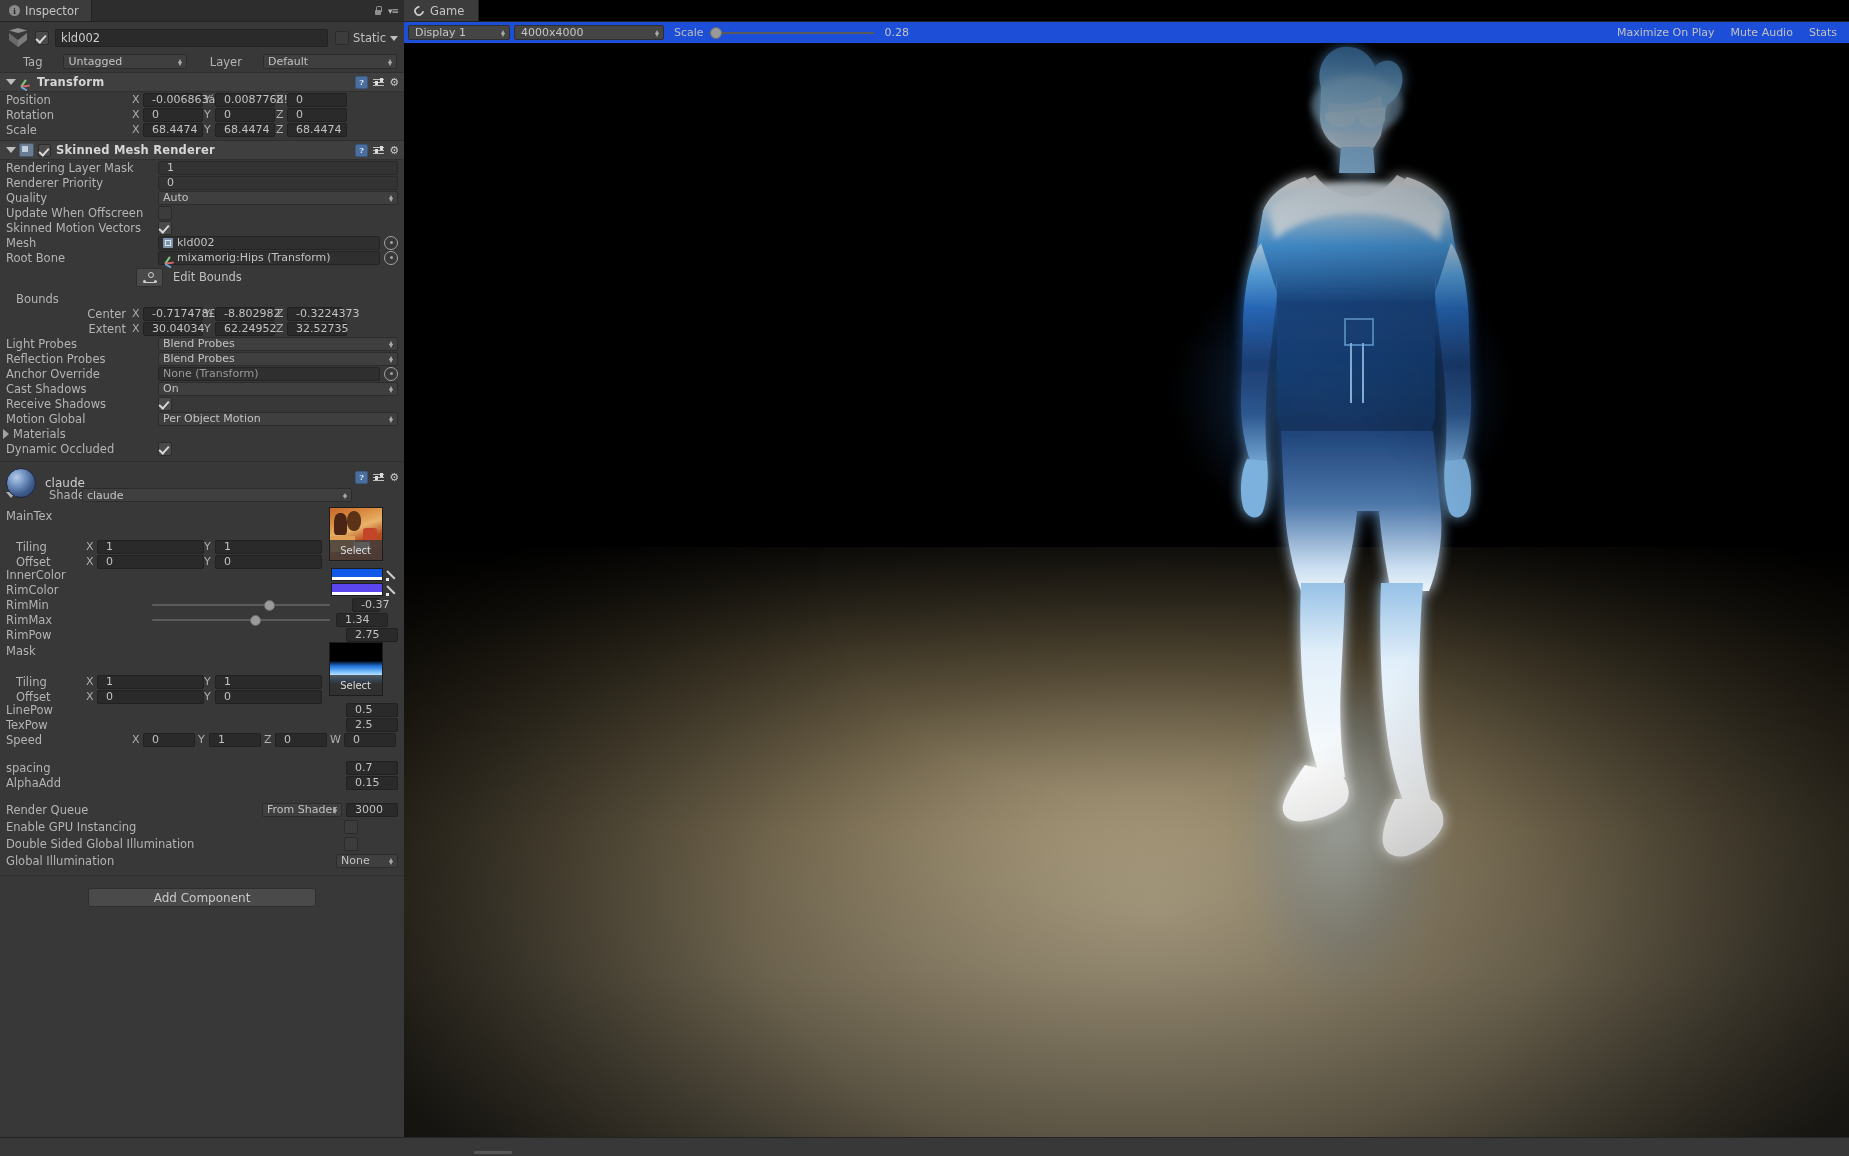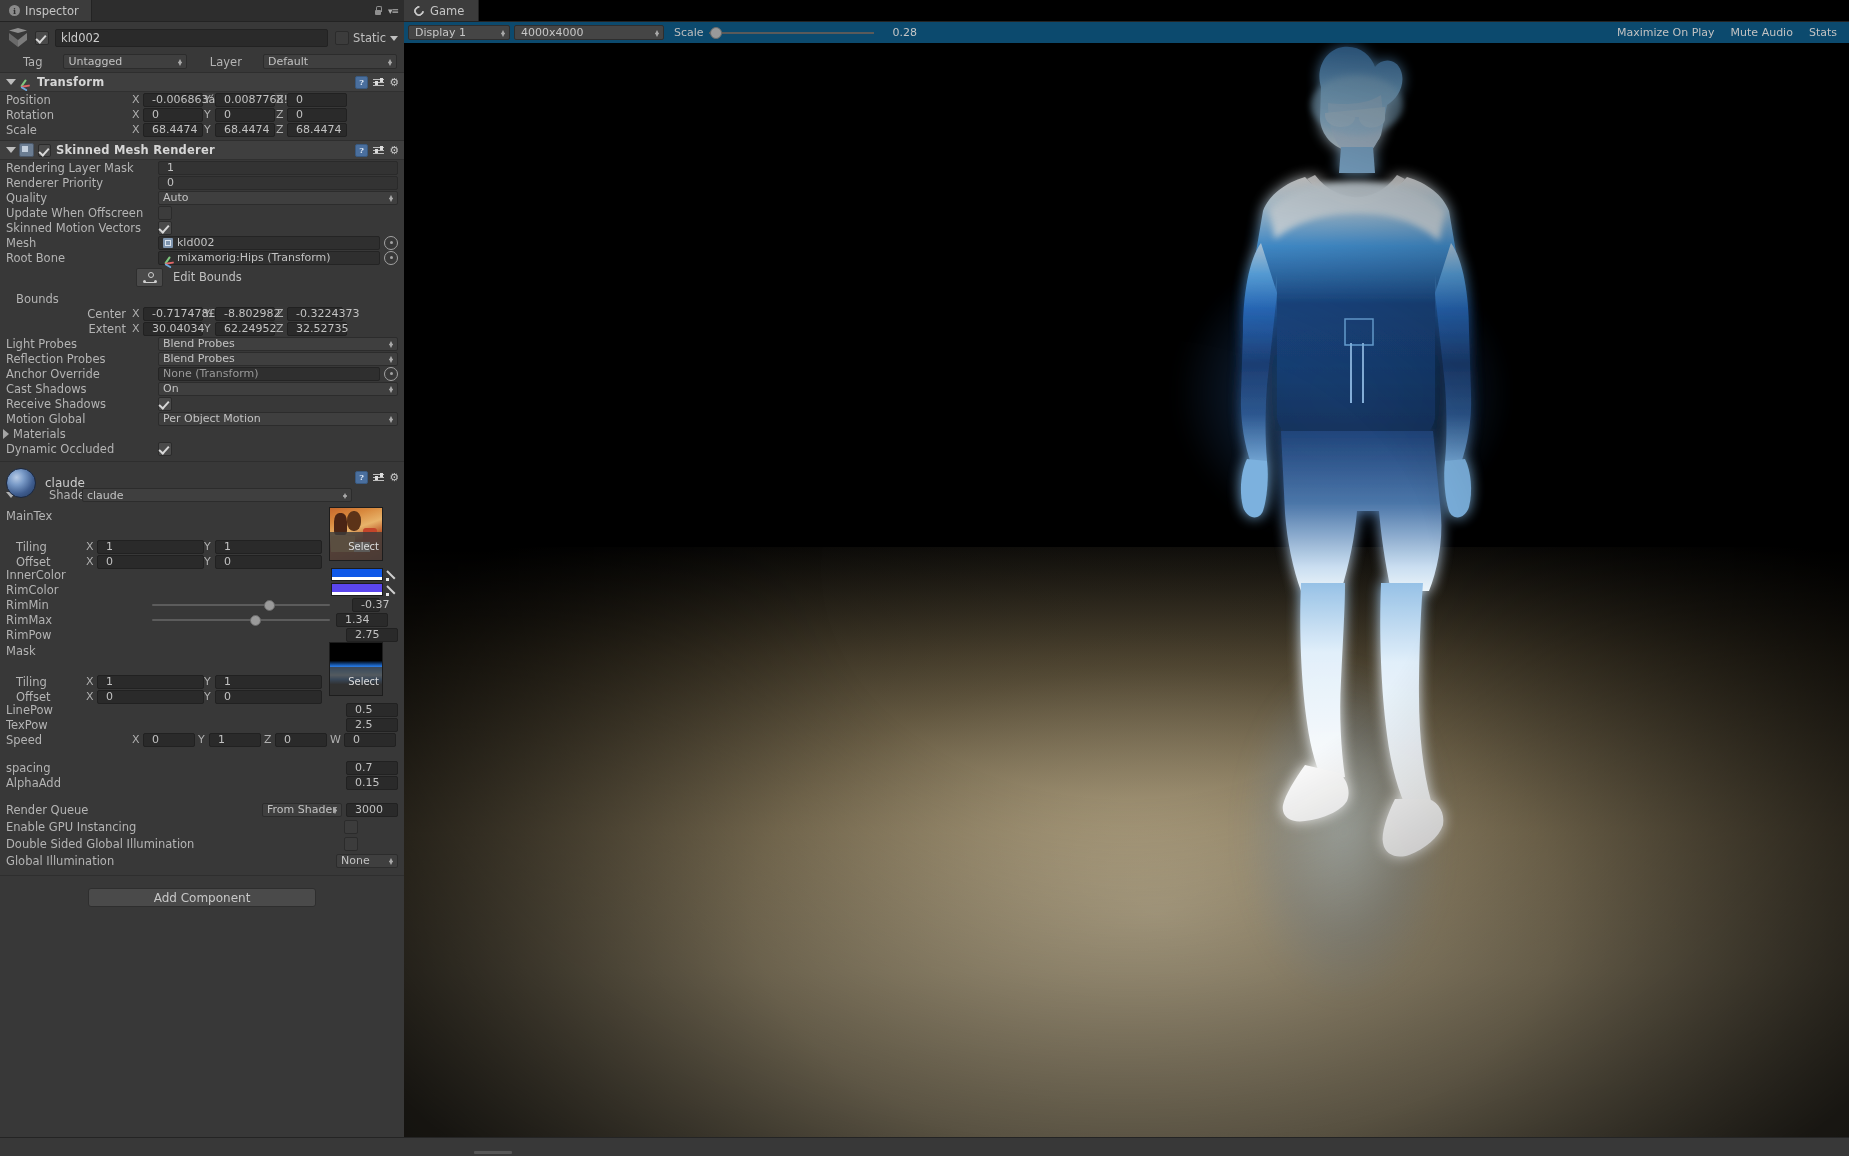--- a/index.html
+++ b/index.html
@@ -177,23 +177,23 @@
     border:1px solid #1b2840;
   }
   .mat-name{color:#cccccc;font-size:12px;margin-left:9px;}
   .shader-row{display:flex;align-items:center;height:16px;padding:0 6px;margin-top:-13px;}
   .small-foldout{width:0;height:0;border-left:5px solid transparent;border-right:5px solid transparent;border-top:6px solid #b0b0b0;margin-right:3px;}
 
   .tex-thumb{
     width:52px;height:52px;border:1px solid #1d1d1d;position:relative;overflow:hidden;flex:0 0 auto;
   }
   .tex-select{
-    position:absolute;left:0;bottom:0;width:100%;height:28px;
+    position:absolute;left:0;bottom:0;width:100%;height:20px;
     background:rgba(60,60,60,.82);color:#dcdcdc;font-size:10px;
-    display:flex;align-items:center;justify-content:flex-end;padding-right:3px;box-sizing:border-box;margin-top:40px;
+    display:flex;align-items:center;justify-content:flex-end;padding-right:11px;box-sizing:border-box;margin-top:40px;
   }
   .colorfield{
     width:52px;height:13px;border:1px solid #1c1c1c;box-sizing:border-box;position:relative;overflow:hidden;
   }
   .colorfield .swatch{position:absolute;left:0;top:0;width:100%;height:9px;}
   .colorfield .alpha{position:absolute;left:0;bottom:0;width:100%;height:3px;background:#fff;}
   .eyedrop{
     width:12px;height:12px;margin-left:3px;position:relative;flex:0 0 auto;
   }
   .eyedrop::before{
@@ -216,32 +216,32 @@
   #addcomp{width:226px;height:17px;background:#4a4a4a;border:1px solid #2e2e2e;border-radius:3px;
     display:flex;align-items:center;justify-content:center;color:#c8c8c8;font-size:12px;}
 
   .hr{height:1px;background:#2e2e2e;margin:5px 0 0 0;}
 
   
   #gameview{position:absolute;left:404px;top:0;right:0;top:0;bottom:0;background:#282828;}
   .game-tabbar{height:21px;background:#000000;display:flex;align-items:flex-end;position:relative;border-bottom:1px solid #232323;}
   .game-tab{height:21px;display:flex;align-items:center;gap:6px;padding:0 14px 0 10px;background:#3c3c3c;color:#c4c4c4;font-size:11.5px;border-right:1px solid #232323;}
   .game-ico{width:10px;height:10px;border-radius:50%;border:2px solid #c8c8c8;border-right-color:transparent;transform:rotate(-40deg);box-sizing:border-box;}
-  .game-toolbar{height:21px;background:#0c4a6e;border-bottom:1px solid #232323;display:flex;align-items:center;padding:0 4px;position:relative;}
+  .game-toolbar{height:21px;background:#1d4ed8;border-bottom:1px solid #232323;display:flex;align-items:center;padding:0 4px;position:relative;}
   .tb-popup{height:15px;background:#454545;border:1px solid #2e2e2e;border-radius:2px;display:flex;align-items:center;
      padding:0 14px 0 6px;color:#c6c6c6;font-size:11px;position:relative;box-sizing:border-box;margin-right:4px;}
   .tb-popup .arrows{position:absolute;right:4px;top:50%;transform:translateY(-50%);color:#a8a8a8;font-size:8px;line-height:6px;}
   .tb-popup .arrows::before{content:"\25B4";display:block;}
   .tb-popup .arrows::after{content:"\25BE";display:block;margin-top:-3px;}
   .scale-group{display:flex;align-items:center;gap:5px;margin-left:6px;}
   .scale-label{color:#bdbdbd;font-size:11px;}
   .scale-slider{width:165px;height:12px;position:relative;display:flex;align-items:center;}
   .scale-slider .track{width:100%;height:2px;background:#5a5a5a;}
   .scale-slider .knob{position:absolute;left:0;width:10px;height:10px;border-radius:50%;background:#9a9a9a;border:1px solid #6c6c6c;}
-  .scale-val{color:#c6c6c6;font-size:11px;margin-left:14px;}
+  .scale-val{color:#c6c6c6;font-size:11px;margin-left:6px;}
   .tb-right{position:absolute;right:4px;top:0;height:21px;display:flex;align-items:center;gap:0;}
   .tb-toggle{height:21px;padding:0 8px;display:flex;align-items:center;color:#c2c2c2;font-size:11px;}
 
   
   #render{position:absolute;left:0;top:43px;right:0;bottom:18px;background:#000;overflow:hidden;}
   .ground{
     position:absolute;left:0;right:0;bottom:0;height:54%;
     background:linear-gradient(to bottom,
       rgba(0,0,0,1) 0%,
       rgba(58,50,34,1) 18%,

